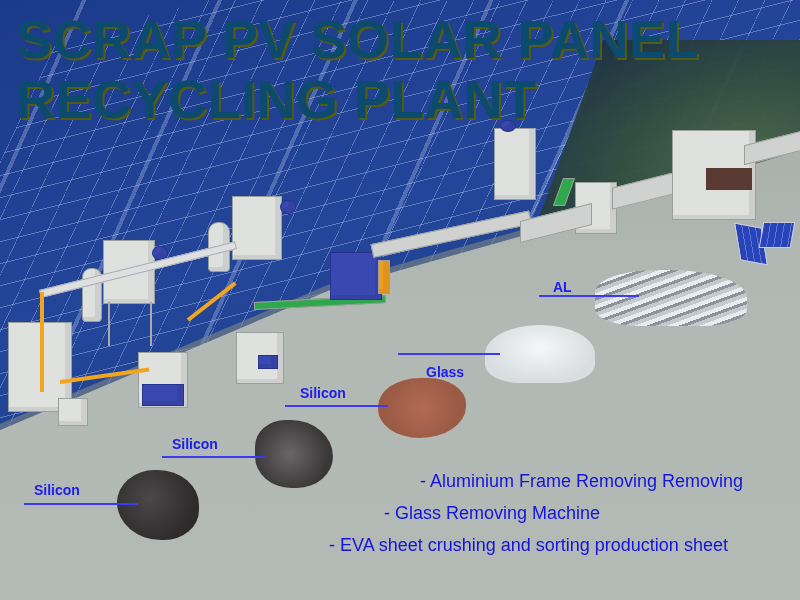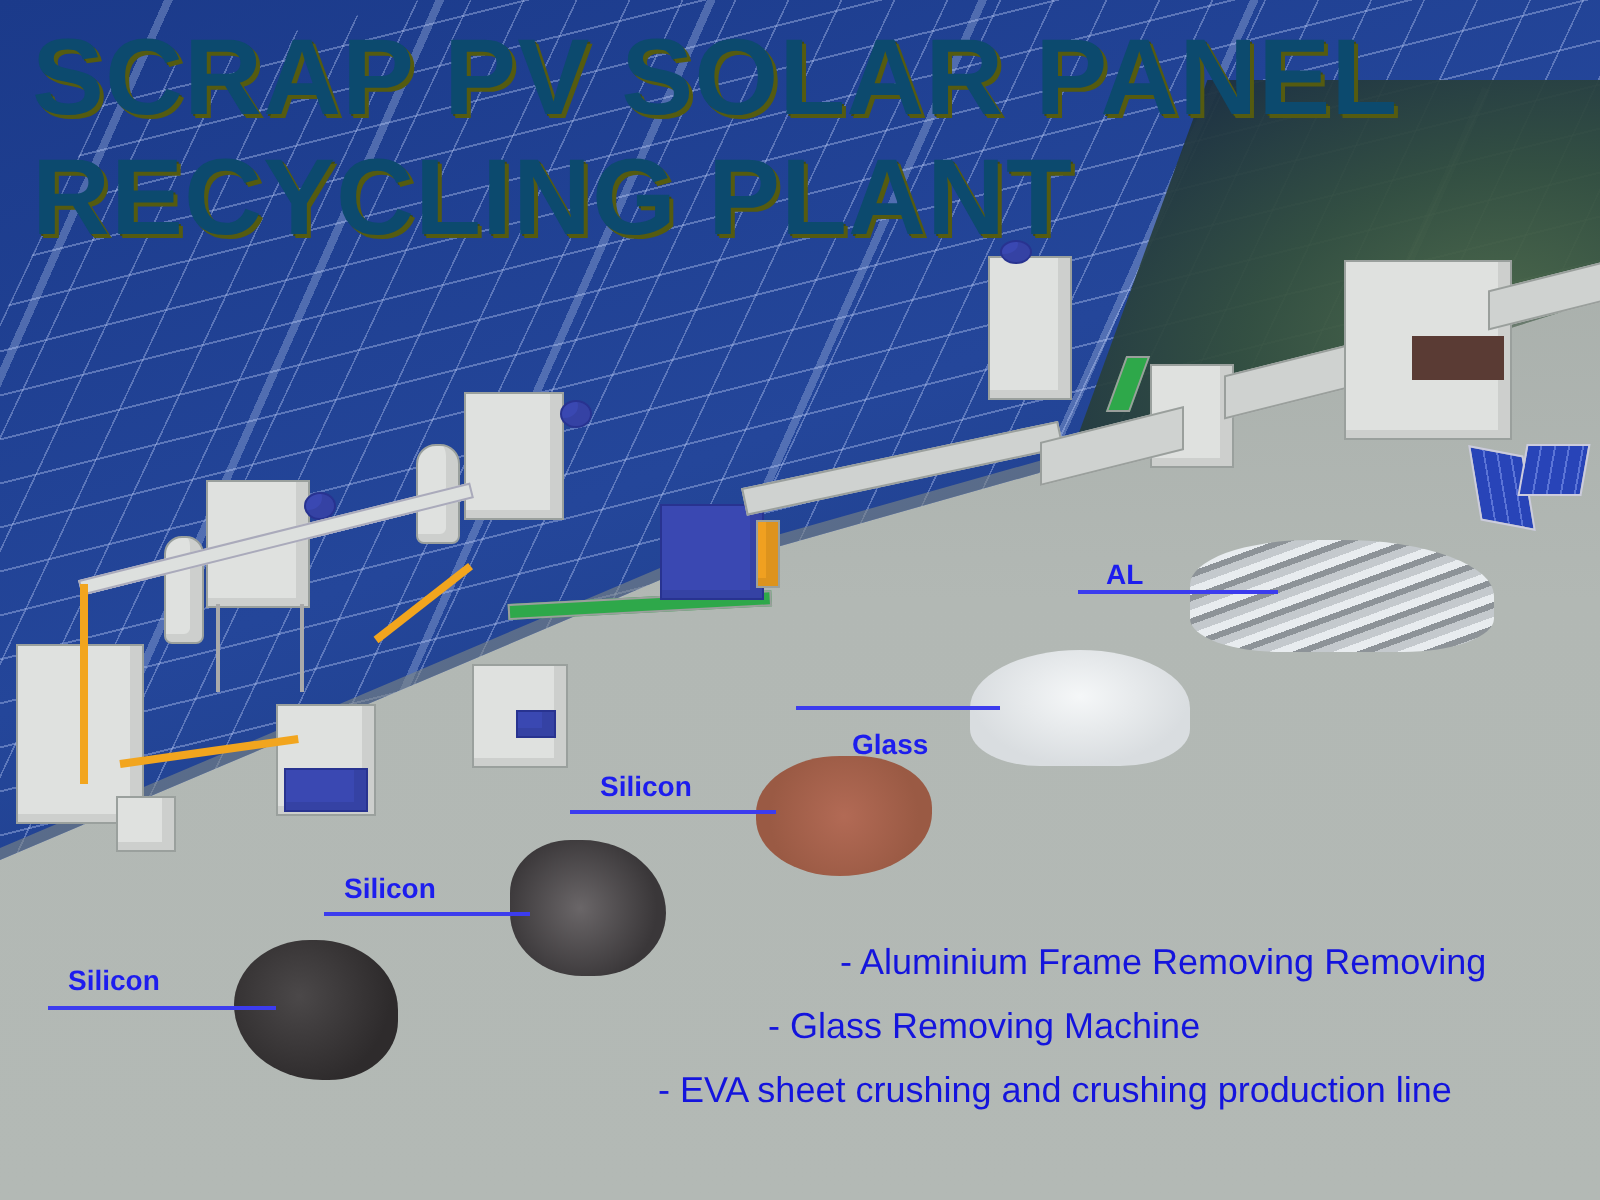--- a/index.html
+++ b/index.html
@@ -124,13 +124,13 @@
 <div class="line" style="left:285px;top:405px;width:103px;"></div>
 
 <div class="lbl" style="left:172px;top:436px;">Silicon</div>
 <div class="line" style="left:162px;top:456px;width:103px;"></div>
 
 <div class="lbl" style="left:34px;top:482px;">Silicon</div>
 <div class="line" style="left:24px;top:503px;width:114px;"></div>
 
 <div class="feat" style="left:420px;top:471px;">- Aluminium Frame Removing Removing</div>
 <div class="feat" style="left:384px;top:503px;">- Glass Removing Machine</div>
-<div class="feat" style="left:329px;top:535px;">- EVA sheet crushing and crushing production line</div>
+<div class="feat" style="left:329px;top:535px;">- EVA sheet crushing and sorting production sheet</div>
 
 </body></html>

